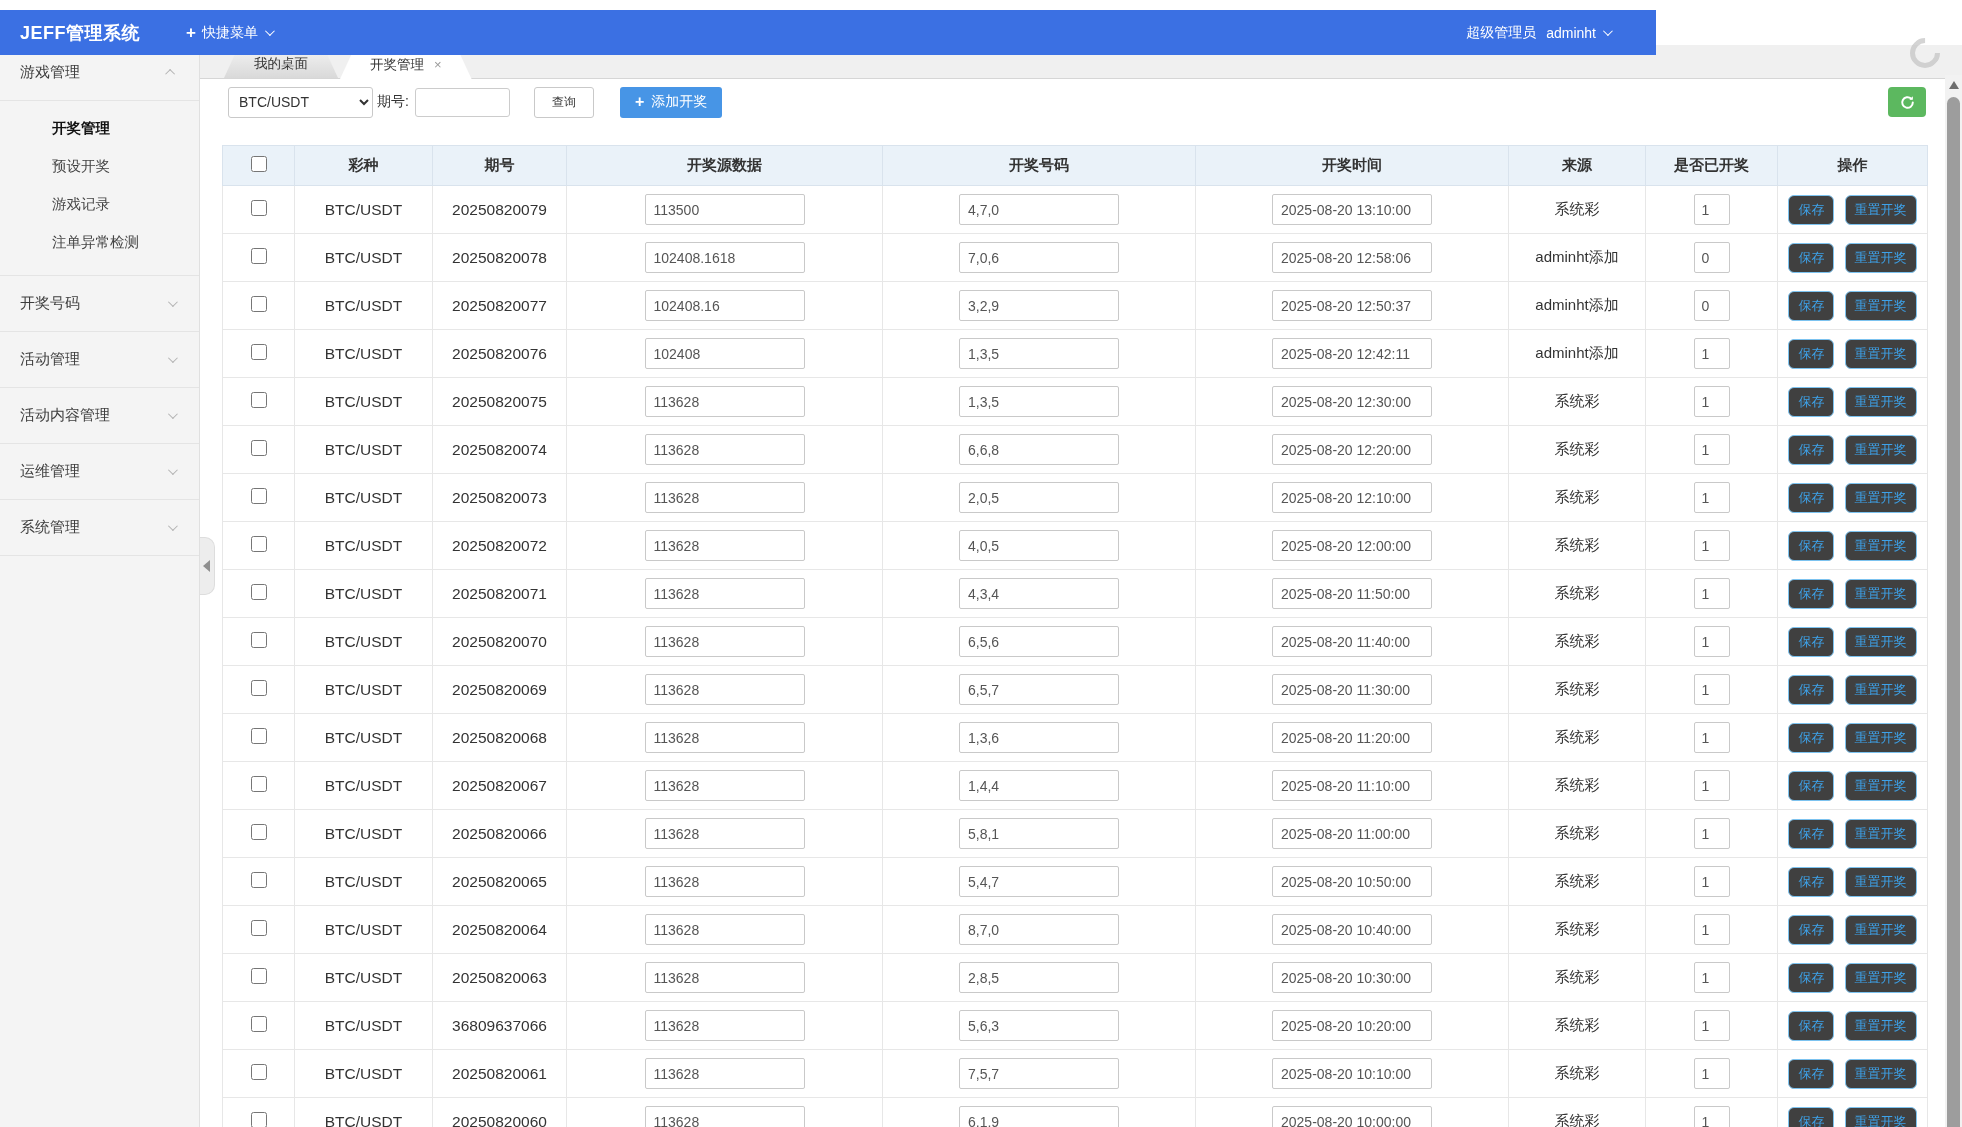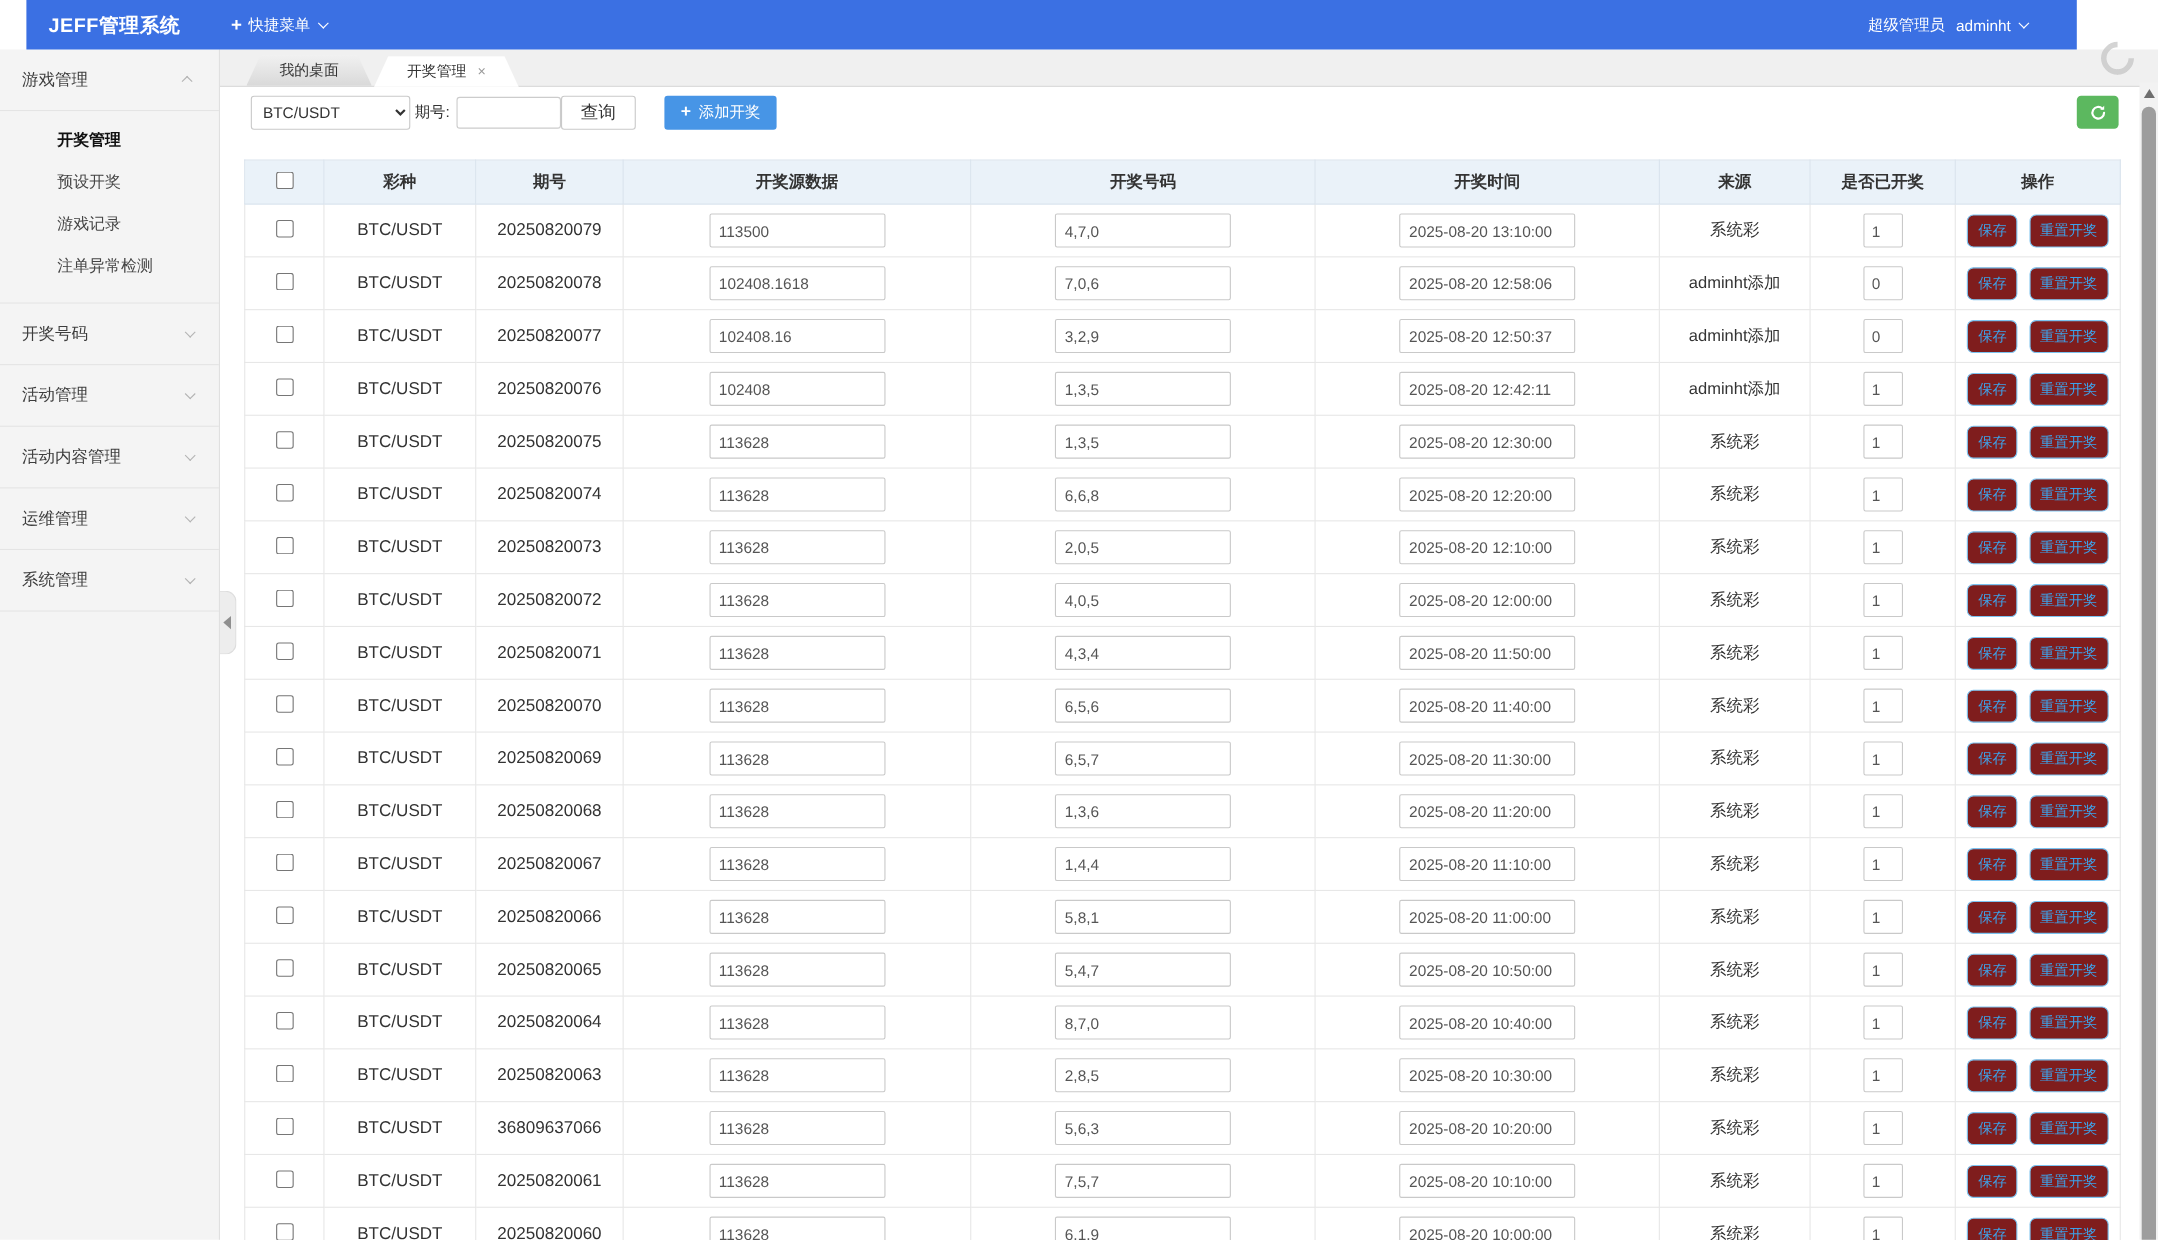--- a/index.html
+++ b/index.html
@@ -1,21 +1,21 @@
 <!DOCTYPE html>
 <html><head>
 <meta charset="utf-8">
 <style>
   * { box-sizing: border-box; margin: 0; padding: 0; }
   html,body { width:1962px; height:1127px; overflow:hidden;
     font-family:"Liberation Sans","DejaVu Sans",sans-serif; background:#fff; }
 
   
-  .navbar { position:absolute; top:0; left:0; width:1864px; height:45px;
-    background:#3b70e3; color:#fff; display:flex; align-items:center; z-index:10;margin-left:24px; }
+  .navbar { position:absolute; top:10px; left:0; width:1656px; height:45px;
+    background:#3b70e3; color:#fff; display:flex; align-items:center; z-index:10; }
   .brand { font-size:18px; font-weight:bold; margin-left:20px; letter-spacing:.5px; }
   .quickmenu { display:flex; align-items:center; margin-left:46px; font-size:14px; cursor:pointer; }
   .quickmenu .plus { font-size:17px; font-weight:bold; margin-right:6px; }
   .nav-right { margin-left:auto; margin-right:46px; display:flex; align-items:center; font-size:14px; gap:10px; }
   .chev { display:inline-block; width:7px; height:7px; border-right:1.6px solid currentColor;
     border-bottom:1.6px solid currentColor; transform:rotate(45deg) translateY(-2px); margin-left:7px; }
   .chev.up { transform:rotate(-135deg) translateY(-2px); }
 
   
   .sidebar { position:absolute; top:45px; left:0; bottom:0; width:200px;
@@ -48,22 +48,22 @@
   .tab .close { color:#9a9a9a; font-size:13px; margin-left:10px; cursor:pointer; }
 
   .toolbar { height:46px; display:flex; align-items:center; padding:0 0 0 28px;
     background:#fff; position:relative; }
   .lottery-select { width:145px; height:31px; border:1px solid #c9c9c9; border-radius:3px;
     font-size:14px; color:#333; padding:0 6px; background:#fff;
     font-family:"Liberation Sans","DejaVu Sans",sans-serif; }
   .period-label { font-size:14px; color:#333; margin-left:4px; margin-right:6px; }
   .period-input { width:95px; height:29px; border:1px solid #ccc; border-radius:3px; padding:0 8px;
     font-size:14px; }
-  .btn-query { height:31px; padding:0 17px; margin-left:0; background:#fff;
-    border:1px solid #c9c9c9; border-radius:3px; font-size:16px; color:#333; cursor:pointer;
+  .btn-query { height:31px; padding:0 17px; margin-left:24px; background:#fff;
+    border:1px solid #c9c9c9; border-radius:3px; font-size:12px; color:#333; cursor:pointer;
     font-family:inherit; }
   .btn-add { height:31px; padding:0 15px; margin-left:26px; background:#4795e6; color:#fff;
     border:none; border-radius:3px; font-size:14px; cursor:pointer; display:flex;
     align-items:center; gap:7px; font-family:inherit; }
   .btn-add .plus { font-size:16px; font-weight:bold; }
   .btn-refresh { position:absolute; right:36px; top:8px; width:38px; height:30px;
     background:#5cb85f; border:none; border-radius:4px; cursor:pointer;
     display:flex; align-items:center; justify-content:center; }
 
   
@@ -76,21 +76,21 @@
   table { border-collapse:collapse; table-layout:fixed; width:1705px; }
   th { background:#eaf2f9; border:1px solid #d9e3ed; height:40px; font-size:15px;
     font-weight:bold; color:#333; }
   td { border:1px solid #e7e7e7; height:48px; text-align:center; font-size:15px; color:#333; }
   td.lottery-cell, td.period-cell { font-size:15.5px; }
   .cell-input { width:160px; height:31px; border:1px solid #c9c9c9; border-radius:2px;
     padding:0 8px; font-size:14px; color:#555; background:#fff; }
   .flag-input { width:36px; height:31px; border:1px solid #c9c9c9; border-radius:2px;
     text-align:left; padding:0 7px; font-size:14px; color:#555; background:#fff; }
   .row-check, .all-check { width:16px; height:16px; cursor:pointer; }
-  .btn-mini { display:inline-block; padding:5px 9px; margin:0 3px; background:#7f1d1d;
+  .btn-mini { display:inline-block; padding:5px 9px; margin:0 3px; background:#404040;
     border:1px solid #7cc3f0; border-radius:6px; color:#3da2ea; font-size:13px;
     cursor:pointer; white-space:nowrap; font-family:inherit; }
 
   
   .scrollbar { position:absolute; top:75px; right:0; bottom:0; width:17px;
     background:#f2f2f2; z-index:6; }
   .scrollbar .arrow-up { position:absolute; top:6px; left:3.5px; width:0; height:0;
     border-left:5px solid transparent; border-right:5px solid transparent;
     border-bottom:8px solid #6e6e6e; }
   .scrollbar .thumb { position:absolute; top:22px; bottom:0; left:2px; width:13px;

